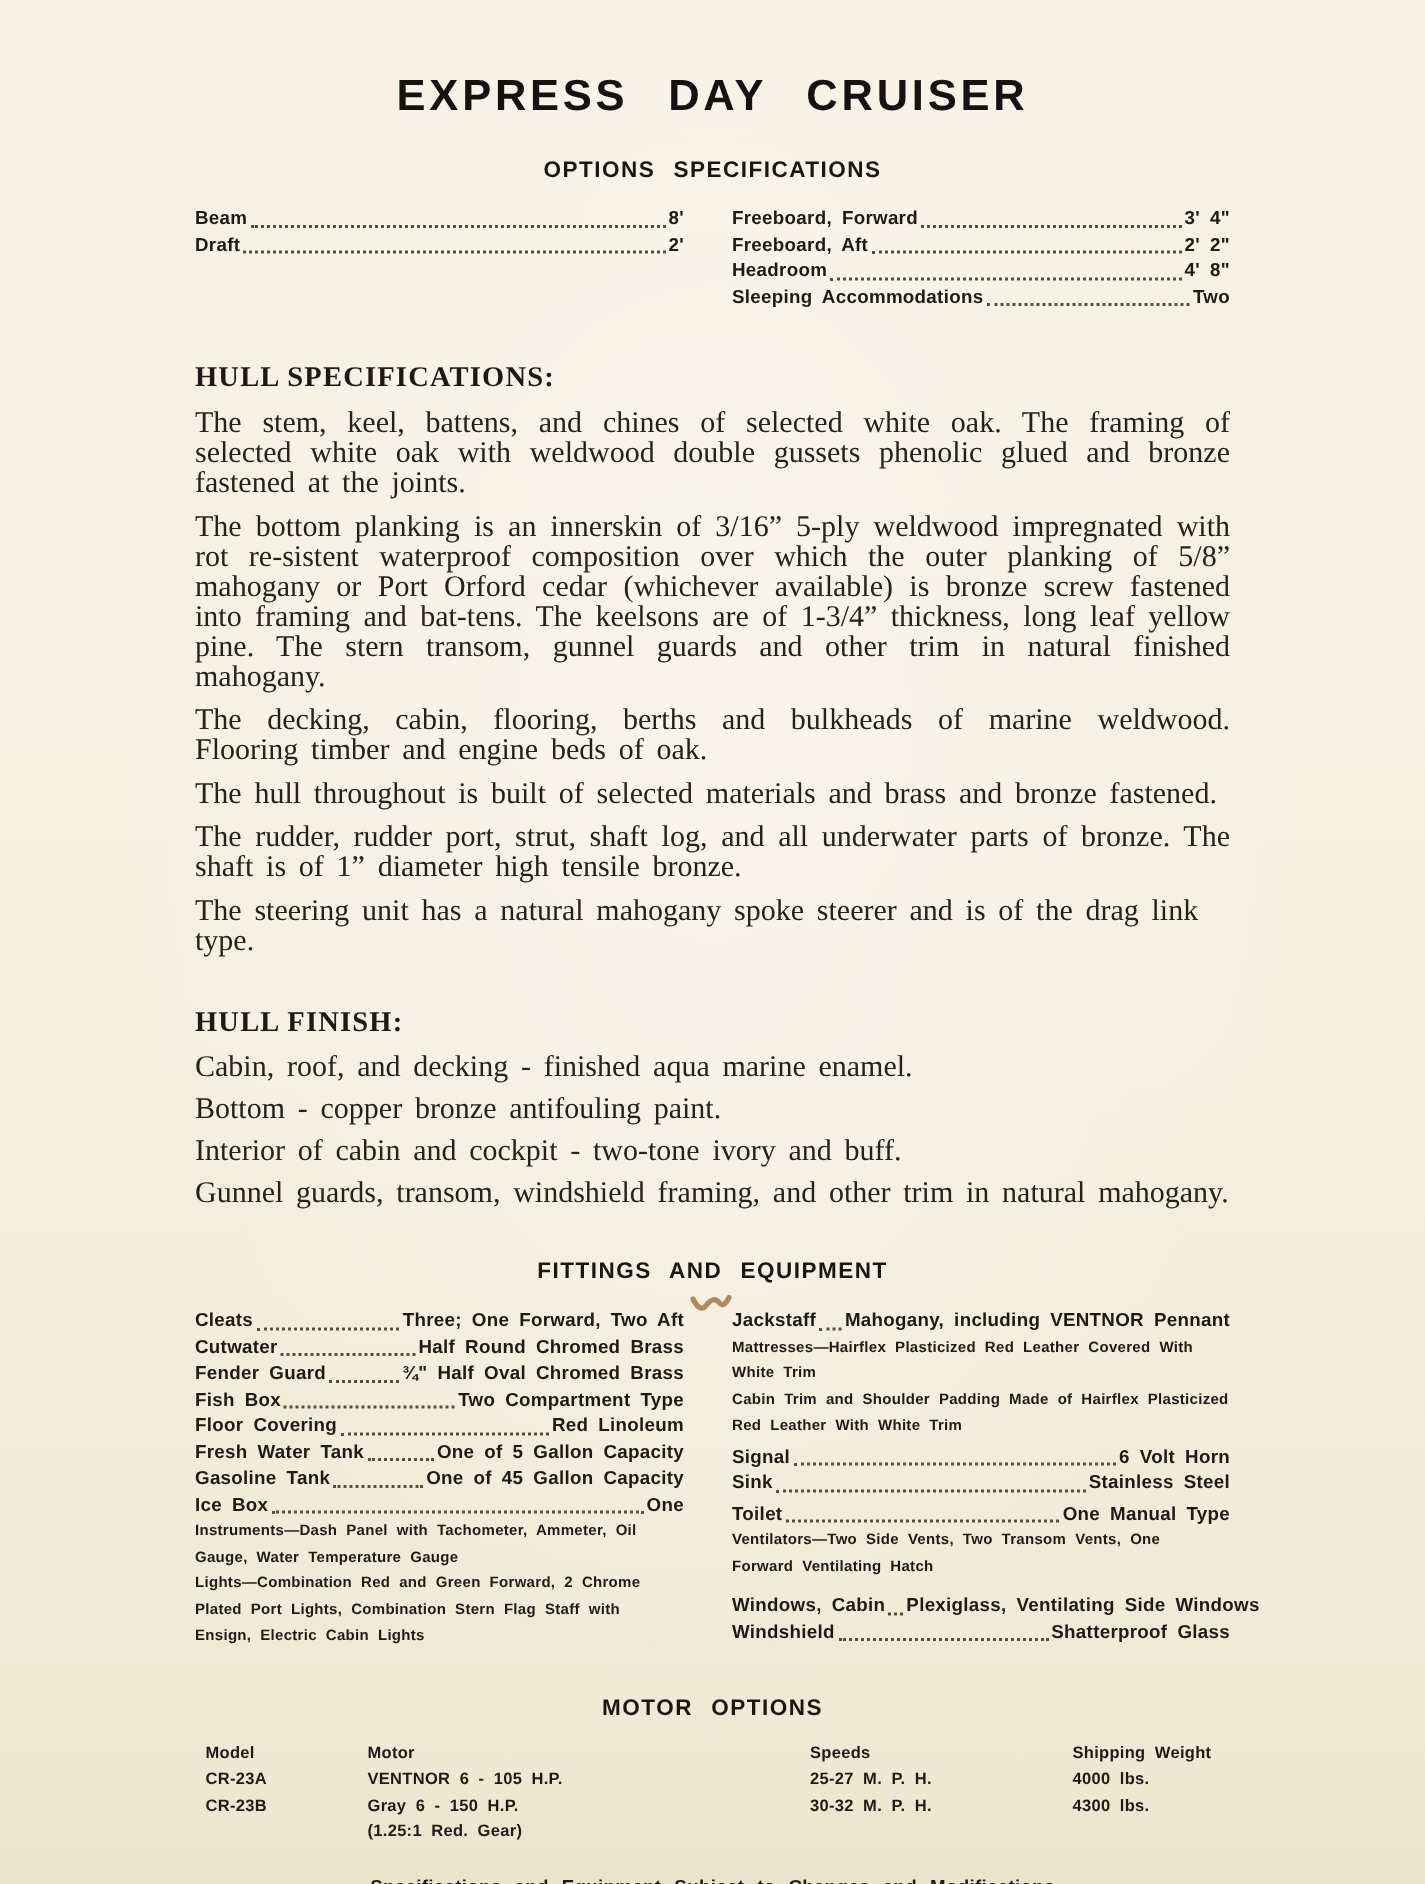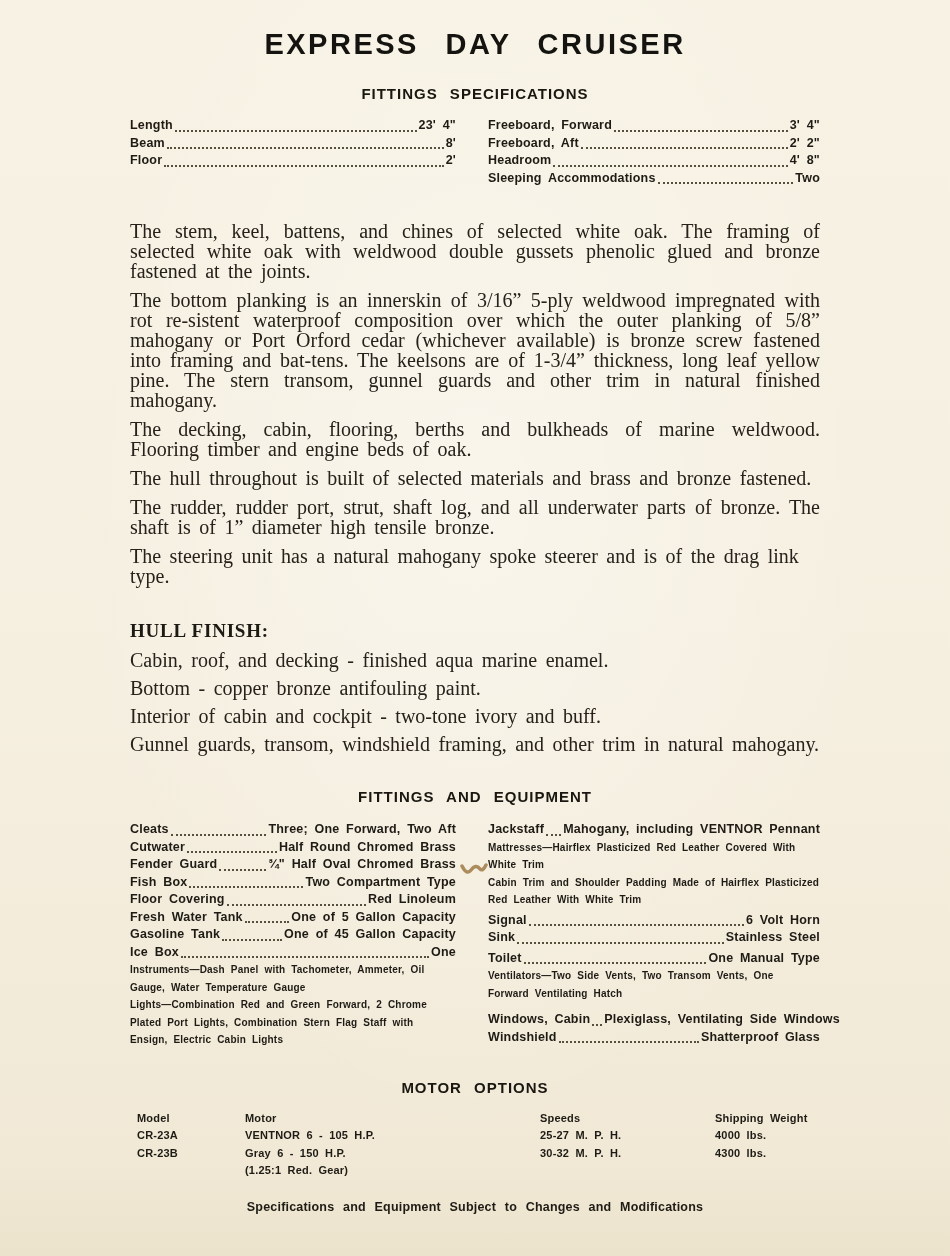--- a/index.html
+++ b/index.html
@@ -7,21 +7,21 @@
     position:relative;
     width:950px;height:1256px;
     margin:0 auto;
     background:
       radial-gradient(ellipse at 50% 40%, rgba(255,255,255,0.35), rgba(0,0,0,0) 60%),
       linear-gradient(180deg,#f7f2e4 0%, #f5efe0 55%, #f1e9d6 92%, #ece3cc 100%);
     overflow:hidden;
     font-family:"Liberation Sans", sans-serif;
     color:#1e1b15;
     box-sizing:border-box;
-    padding-top:28px;
+    padding-top:48px;
   }
   .content{padding:0 130px;}
 
   
   .title{
     text-align:center;
     font-size:29px;
     font-weight:bold;
     letter-spacing:2.5px;
     word-spacing:16px;
@@ -113,37 +113,32 @@
     opacity:0.85;
   }
 </style>
 </head>
 <body>
 
 <div class="page">
 
   <div class="title">EXPRESS DAY CRUISER</div>
 
-  <div class="sans-heading gs-heading">FITTINGS SPECIFICATIONS</div>
+  <div class="sans-heading gs-heading">OPTIONS SPECIFICATIONS</div>
 
   <div class="content">
     <div class="cols">
       <div class="col-l">
         <div class="srow">
-          <span class="lbl">Length</span>
-            <span class="leader"></span>
-            <span class="val">23' 4"</span>
-        </div>
-        <div class="srow">
           <span class="lbl">Beam</span>
             <span class="leader"></span>
             <span class="val">8'</span>
         </div>
         <div class="srow">
-          <span class="lbl">Floor</span>
+          <span class="lbl">Draft</span>
             <span class="leader"></span>
             <span class="val">2'</span>
         </div>
       </div>
       <div class="col-r">
         <div class="srow">
           <span class="lbl">Freeboard, Forward</span>
             <span class="leader"></span>
             <span class="val">3' 4"</span>
         </div>
@@ -159,20 +154,21 @@
         </div>
         <div class="srow">
           <span class="lbl">Sleeping Accommodations</span>
             <span class="leader"></span>
             <span class="val">Two</span>
         </div>
       </div>
     </div>
 
     <div class="serif-sec">
+      <div class="serif-heading">HULL SPECIFICATIONS:</div>
       <p>The stem, keel, battens, and chines of selected white oak. The framing of selected white oak with weldwood double gussets phenolic glued and bronze fastened at the joints.</p>
       <p>The bottom planking is an innerskin of 3/16” 5-ply weldwood impregnated with rot re-sistent waterproof composition over which the outer planking of 5/8” mahogany or Port Orford cedar (whichever available) is bronze screw fastened into framing and bat-tens.  The keelsons are of 1-3/4” thickness, long leaf yellow pine.  The stern transom, gunnel guards and other trim in natural finished mahogany.</p>
       <p>The decking, cabin, flooring, berths and bulkheads of marine weldwood. Flooring timber and engine beds of oak.</p>
       <p class="last-flush">The hull throughout is built of selected materials and brass and bronze fastened.</p>
       <p>The rudder, rudder port, strut, shaft log, and all underwater parts of bronze.  The shaft is of 1” diameter high tensile bronze.</p>
       <p class="last-flush">The steering unit has a natural mahogany spoke steerer and is of the drag link type.</p>
     </div>
 
     <div class="serif-sec finish-sec">
       <div class="serif-heading">HULL FINISH:</div>

